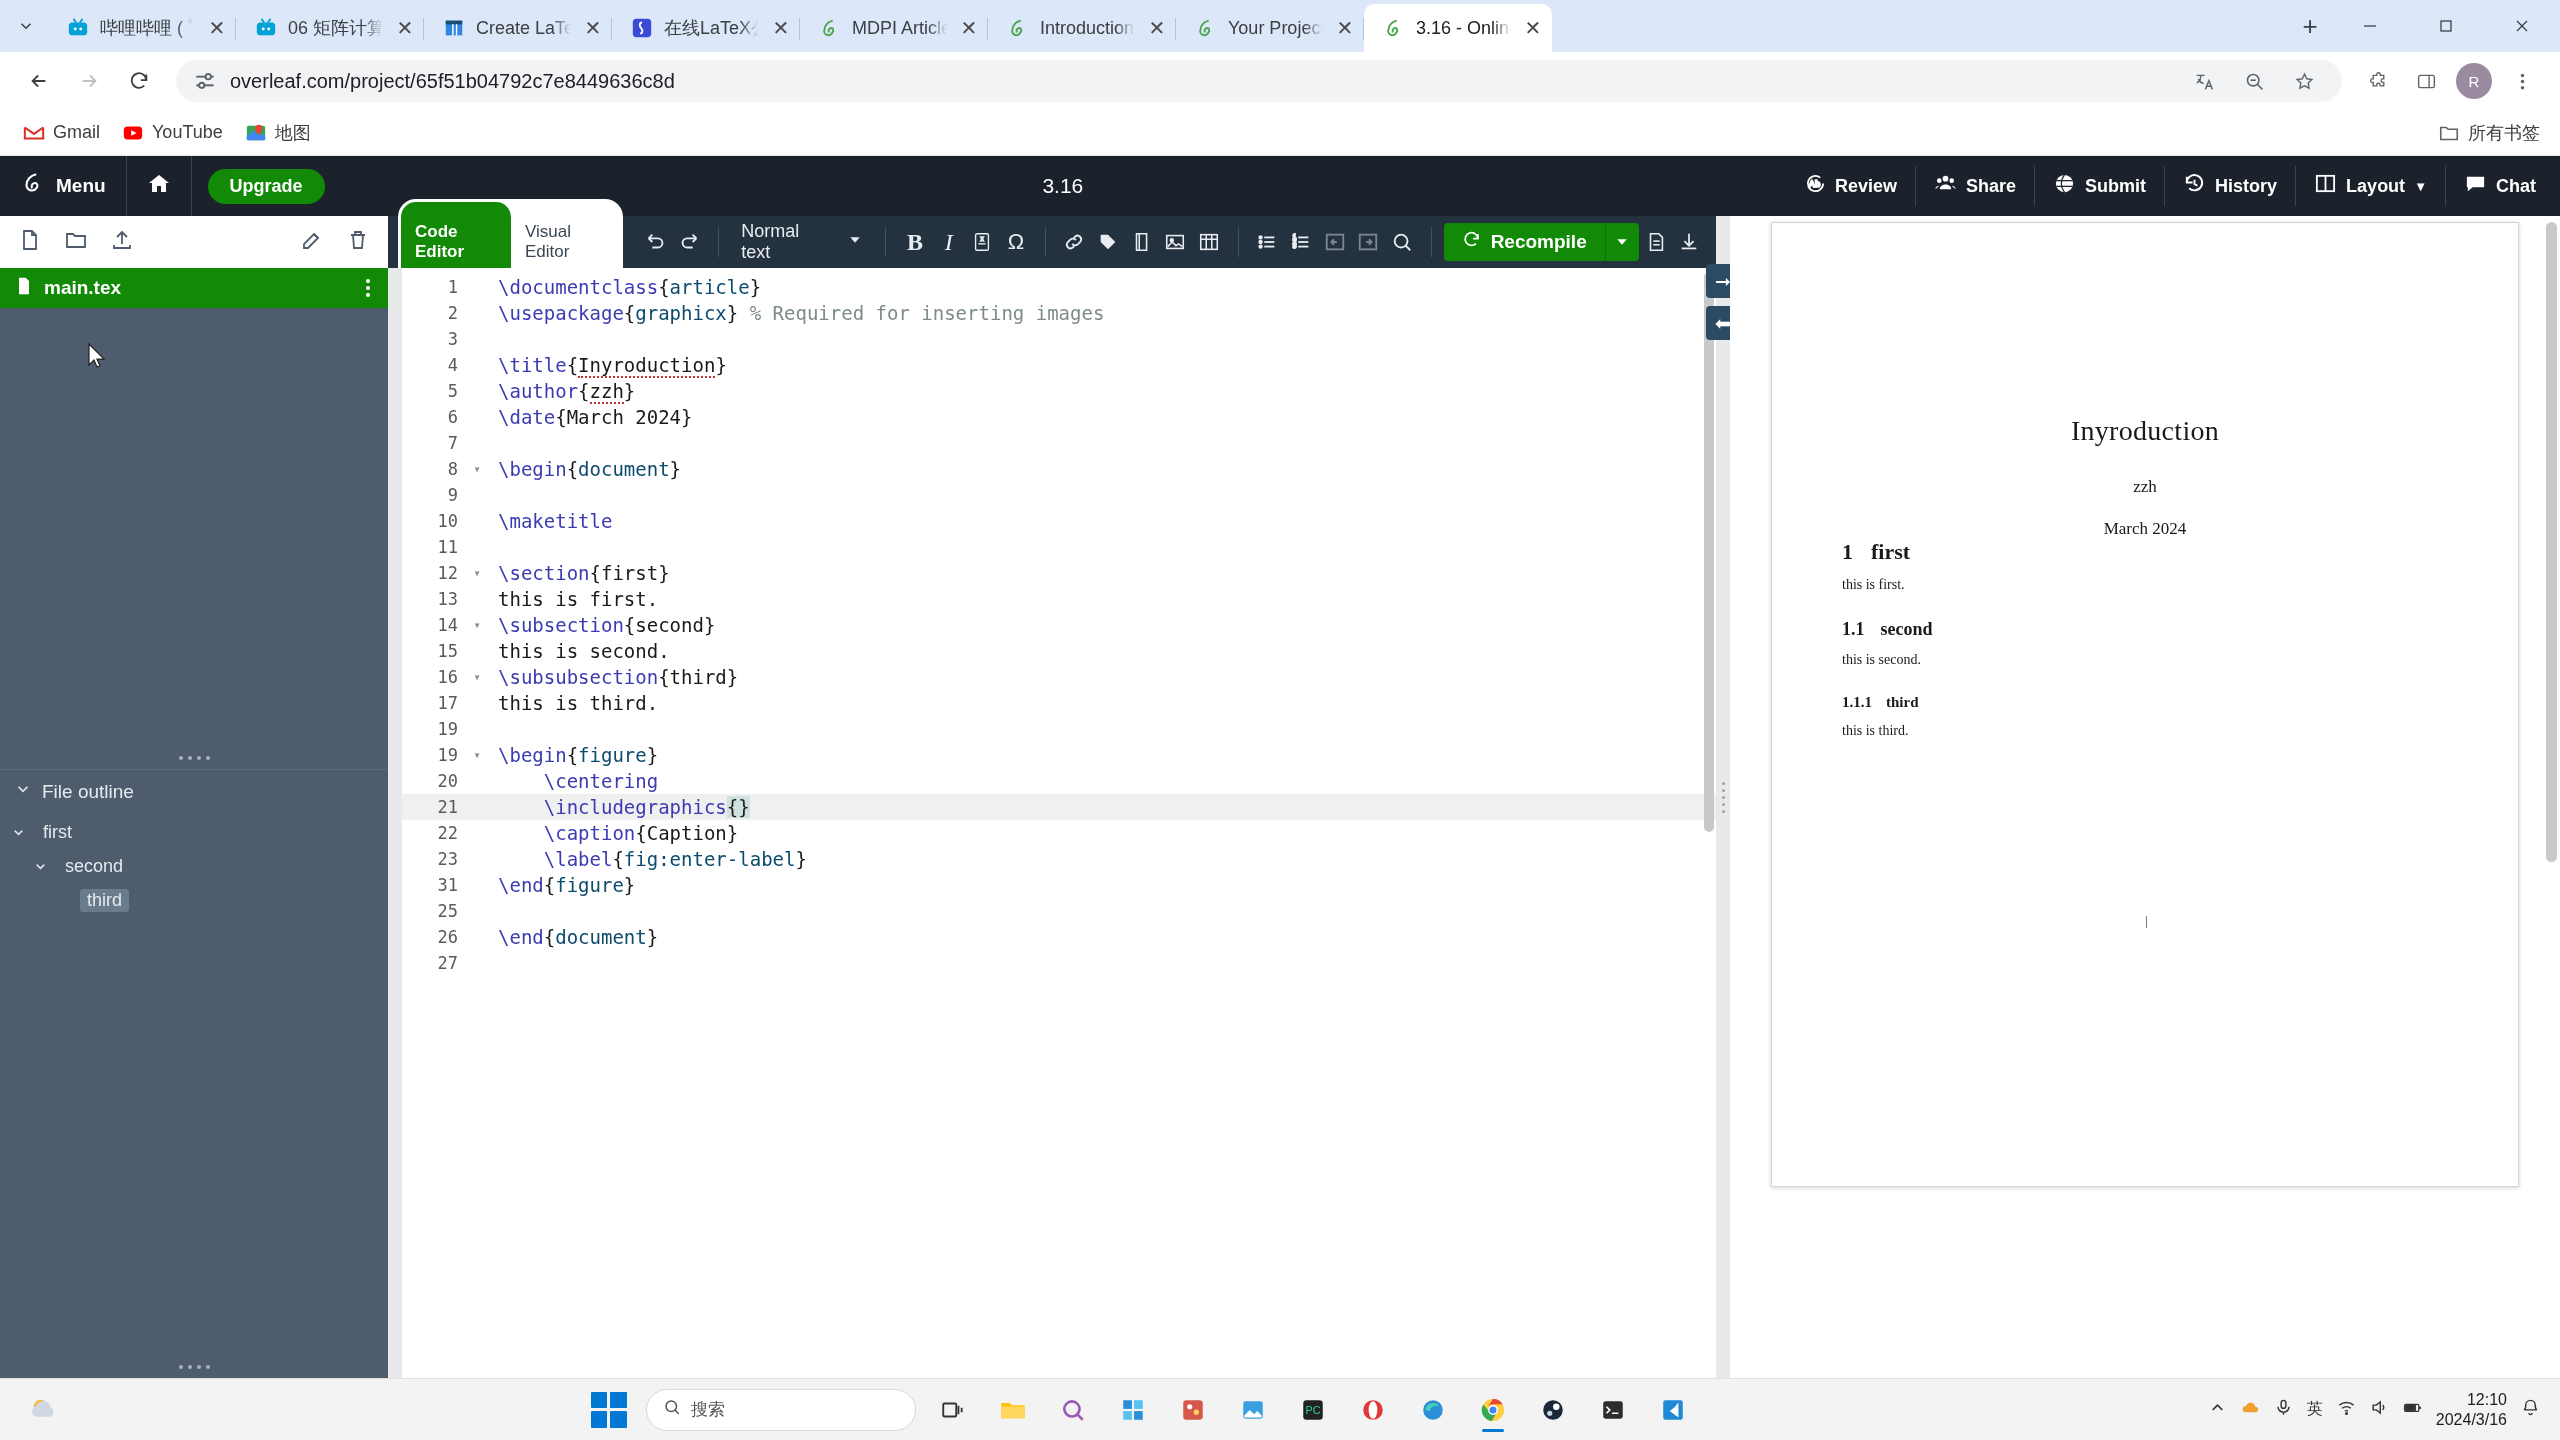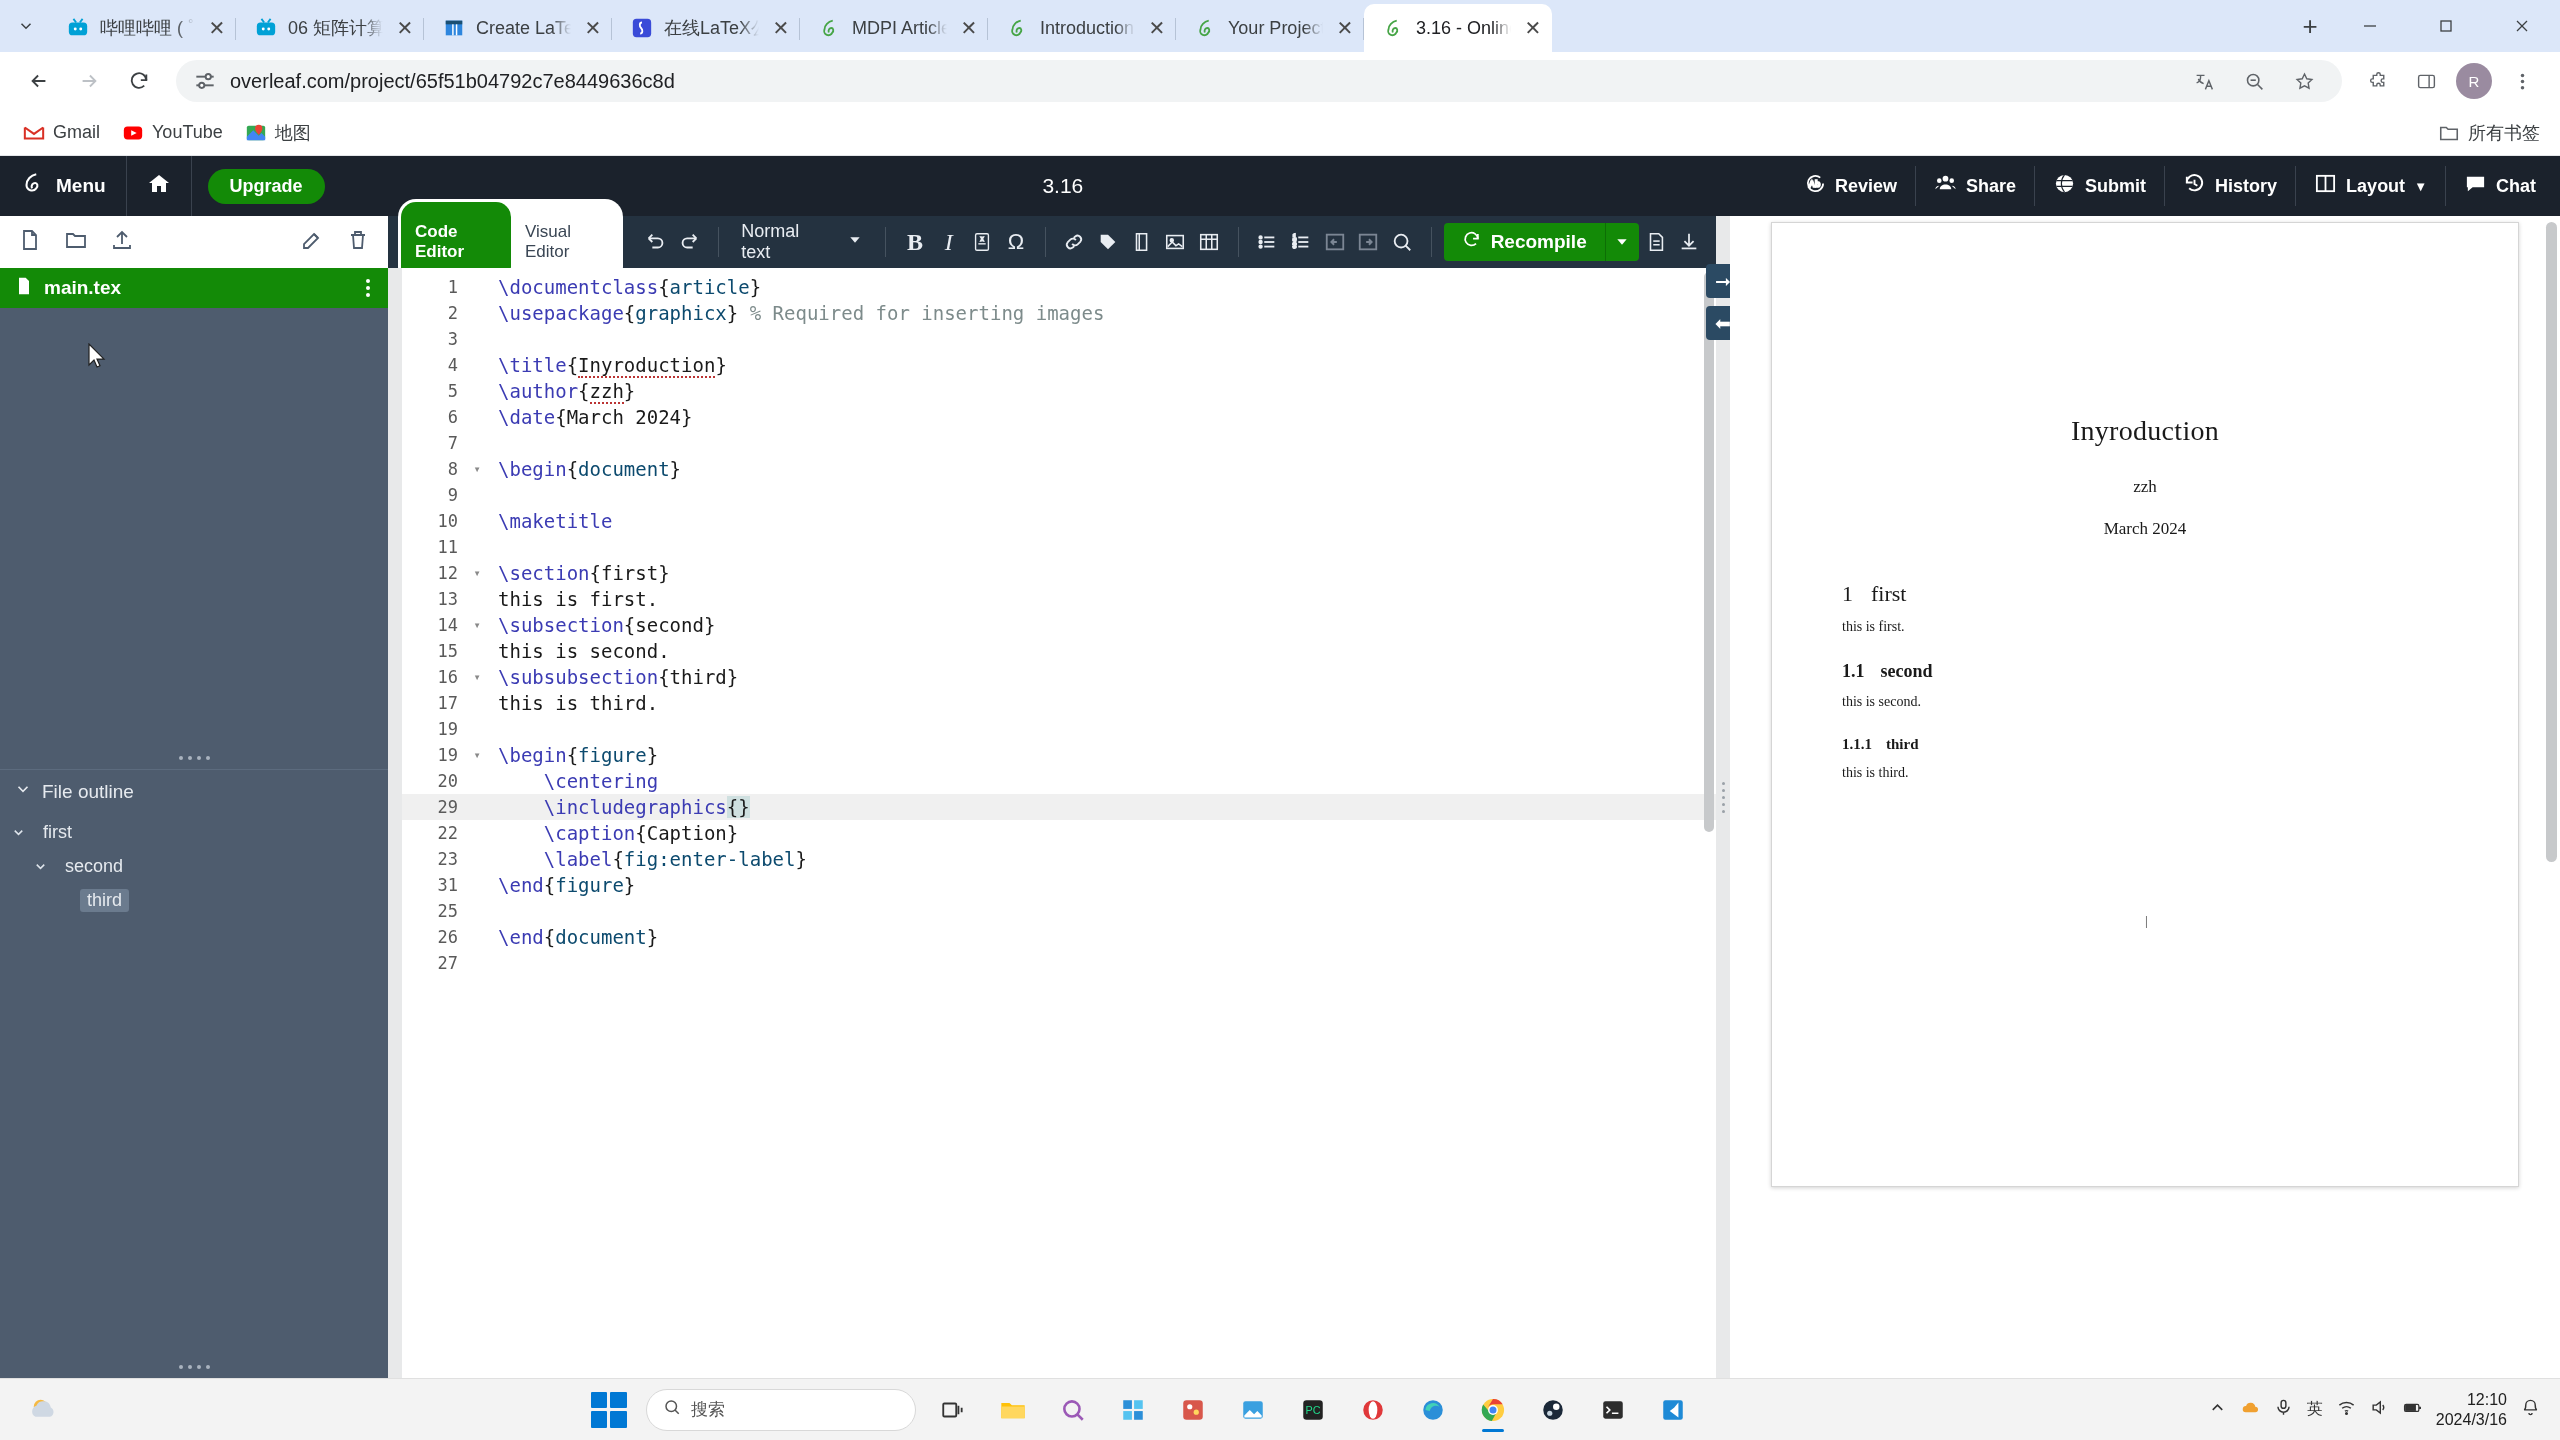--- a/index.html
+++ b/index.html
@@ -195,21 +195,21 @@
   .pdf-panel { width: 830px; flex: 0 0 830px; background: #fff; display: flex; flex-direction: column; position: relative; }
   .pdf-scrollarea { flex: 1 1 auto; background: #fff; display: flex; justify-content: center; padding-top: 6px; position: relative; overflow: hidden;}
   .pdf-page {
     width: 748px; height: 965px; background: #fff; border: 1px solid #d5d5d5;
     box-shadow: 0 1px 4px rgba(0,0,0,.18); font-family: "Liberation Serif", serif; color: #1a1a1a;
     padding: 52px 70px; position: relative;
   }
   .pdf-title { text-align: center; font-size: 28px; margin-top: 140px; letter-spacing: .3px; }
   .pdf-author { text-align: center; font-size: 17px; margin-top: 30px; }
   .pdf-date { text-align: center; font-size: 17px; margin-top: 22px; }
-  .pdf-h1 { font-size: 22px; font-weight: normal; margin-top: 42px; margin-left: 0; }
+  .pdf-h1 { font-size: 22px; font-weight: bold; margin-left: 0; }
   .pdf-h1 span.num { margin-right: 18px; }
   .pdf-p { font-size: 14px; margin-top: 12px; }
   .pdf-h2 { font-size: 18px; font-weight: bold; margin-top: 26px; }
   .pdf-h2 span.num { margin-right: 16px; }
   .pdf-h3 { font-size: 15px; font-weight: bold; margin-top: 26px; }
   .pdf-h3 span.num { margin-right: 14px; }
   .pdf-figmark { position: absolute; left: 50%; top: 690px; font-size: 13px; color: #333; }
   .pdf-vscroll { position: absolute; right: 3px; top: 6px; width: 11px; bottom: 6px; }
   .pdf-vscroll i { position: absolute; left: 0; top: 0; width: 11px; height: 640px; background: #c7c9cb; border-radius: 6px; display: block; }
 
@@ -805,21 +805,21 @@
               <div class="cline"><span class="lno">11</span><span class="fold"></span><span class="ctext"></span></div>
               <div class="cline"><span class="lno">12</span><span class="fold">▾</span><span class="ctext"><span class="k">\section</span><span class="pl">{first}</span></span></div>
               <div class="cline"><span class="lno">13</span><span class="fold"></span><span class="ctext"><span class="pl">this is first.</span></span></div>
               <div class="cline"><span class="lno">14</span><span class="fold">▾</span><span class="ctext"><span class="k">\subsection</span><span class="pl">{second}</span></span></div>
               <div class="cline"><span class="lno">15</span><span class="fold"></span><span class="ctext"><span class="pl">this is second.</span></span></div>
               <div class="cline"><span class="lno">16</span><span class="fold">▾</span><span class="ctext"><span class="k">\subsubsection</span><span class="pl">{third}</span></span></div>
               <div class="cline"><span class="lno">17</span><span class="fold"></span><span class="ctext"><span class="pl">this is third.</span></span></div>
               <div class="cline"><span class="lno">19</span><span class="fold"></span><span class="ctext"></span></div>
               <div class="cline"><span class="lno">19</span><span class="fold">▾</span><span class="ctext"><span class="k">\begin</span><span class="pl">{</span><span class="arg">figure</span><span class="pl">}</span></span></div>
               <div class="cline"><span class="lno">20</span><span class="fold"></span><span class="ctext">    <span class="k">\centering</span></span></div>
-              <div class="cline hl"><span class="lno">29</span><span class="fold"></span><span class="ctext">    <span class="k">\includegraphics</span><span class="brace-hl pl">{}</span></span></div>
+              <div class="cline hl"><span class="lno">21</span><span class="fold"></span><span class="ctext">    <span class="k">\includegraphics</span><span class="brace-hl pl">{}</span></span></div>
               <div class="cline"><span class="lno">22</span><span class="fold"></span><span class="ctext">    <span class="k">\caption</span><span class="pl">{Caption}</span></span></div>
               <div class="cline"><span class="lno">23</span><span class="fold"></span><span class="ctext">    <span class="k">\label</span><span class="pl">{</span><span class="arg">fig:enter-label</span><span class="pl">}</span></span></div>
               <div class="cline"><span class="lno">31</span><span class="fold"></span><span class="ctext"><span class="k">\end</span><span class="pl">{</span><span class="arg">figure</span><span class="pl">}</span></span></div>
               <div class="cline"><span class="lno">25</span><span class="fold"></span><span class="ctext"></span></div>
               <div class="cline"><span class="lno">26</span><span class="fold"></span><span class="ctext"><span class="k">\end</span><span class="pl">{</span><span class="arg">document</span><span class="pl">}</span></span></div>
               <div class="cline"><span class="lno">27</span><span class="fold"></span><span class="ctext"></span></div>
             </div>
           <div class="code-scroll">
               <i></i>
             </div>

